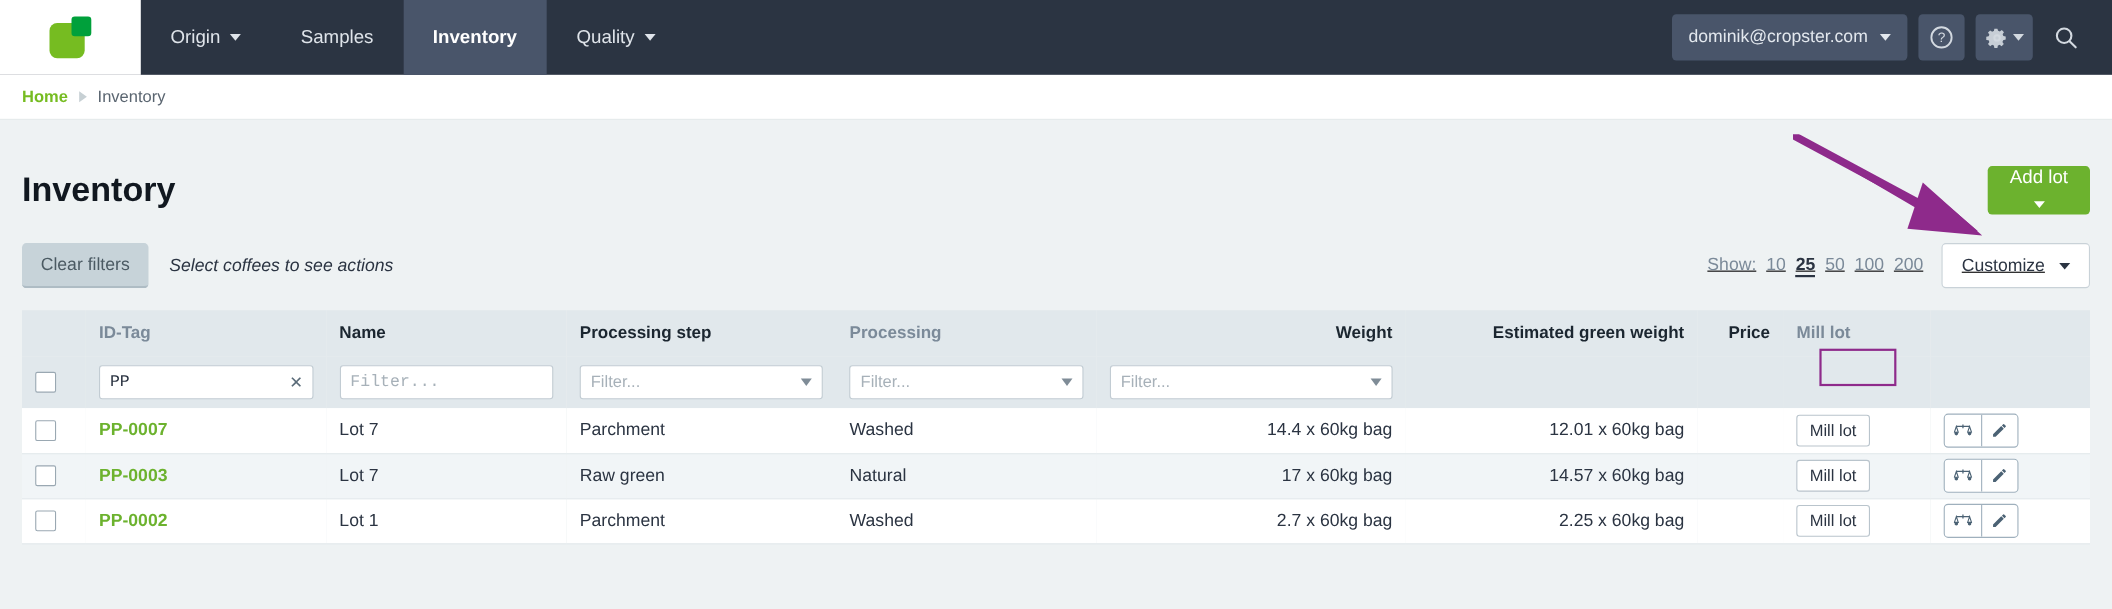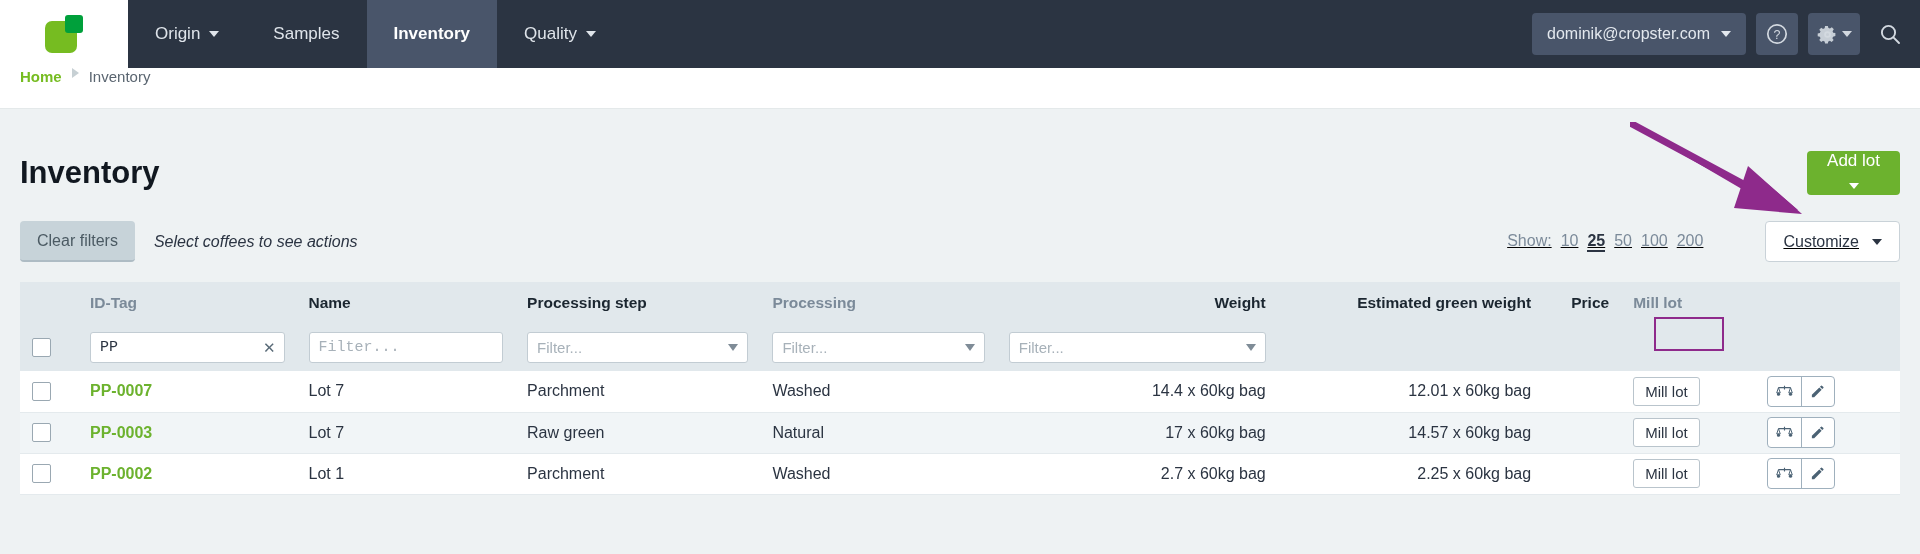--- a/index.html
+++ b/index.html
@@ -66,21 +66,21 @@
     border-left: 5px solid transparent;
     border-right: 5px solid transparent;
     border-top: 6px solid currentColor;
     display: inline-block;
   }
   .nav-right {
     margin-left: auto;
     display: flex;
     align-items: center;
     gap: 10px;
-    padding-right: 10px;
+    padding-right: 22px;
   }
   .user-chip {
     background: #49556a;
     color: #e3e8ee;
     border-radius: 4px;
     height: 42px;
     display: flex;
     align-items: center;
     gap: 11px;
     padding: 0 15px;
@@ -105,20 +105,21 @@
     justify-content: center;
     cursor: pointer;
     color: #d3d9e0;
   }
 
   
   .breadcrumb {
     background: #ffffff;
     height: 41px;
     display: flex;
+    align-items: center;
     padding-left: 20px;
     gap: 10px;
     font-size: 15px;
     border-bottom: 1px solid #e4e9ea;
   }
   .crumb-home { color: #76bc21; font-weight: bold; cursor: pointer; }
   .crumb-sep {
     width: 0; height: 0;
     border-top: 5px solid transparent;
     border-bottom: 5px solid transparent;
@@ -205,21 +206,20 @@
     border: 1px solid #c9d2d8;
     border-radius: 4px;
     height: 41px;
     padding: 0 17px;
     font-size: 16px;
     color: #2b3442;
     display: flex;
     align-items: center;
     gap: 13px;
     cursor: pointer;
-    margin-left: 45px;
   }
 
   
   .table-wrap { margin-top: 20px; }
   table { width: 100%; border-collapse: collapse; table-layout: fixed; }
   thead tr.head-labels { background: #e1e8ec; height: 42px; }
   th {
     font-size: 15.5px;
     font-weight: bold;
     color: #1b2630;

